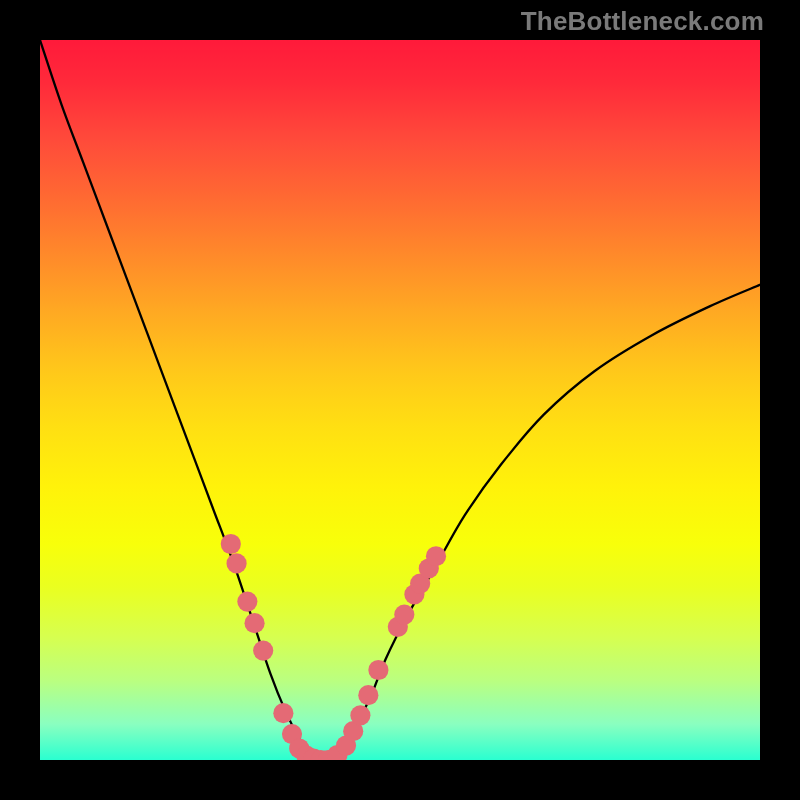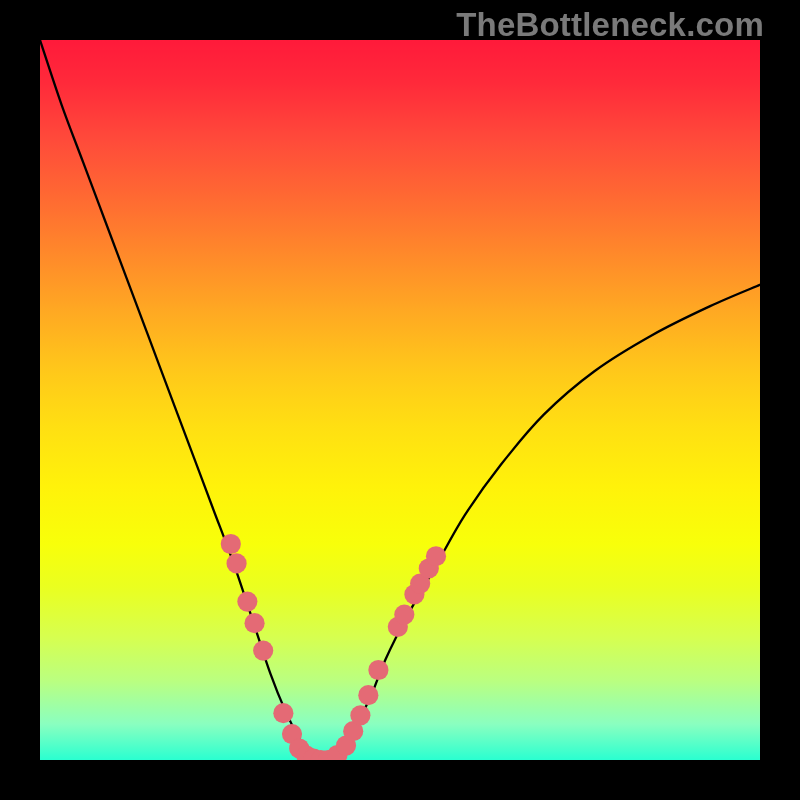--- a/index.html
+++ b/index.html
@@ -32,21 +32,21 @@
       #baff80 89%,
       #8affc0 95%,
       #2affd0 100%);
   }
   .watermark {
     position: absolute;
     top: 6px;
     right: 36px;
     font-family: Arial, sans-serif;
     font-weight: bold;
-    font-size: 33px;
+    font-size: 26px;
     color: #7a7a7a;
     letter-spacing: 0.2px;
   }
   svg.curve {
     position: absolute;
     left: 40px;
     top: 40px;
     width: 720px;
     height: 720px;
     pointer-events: none;

